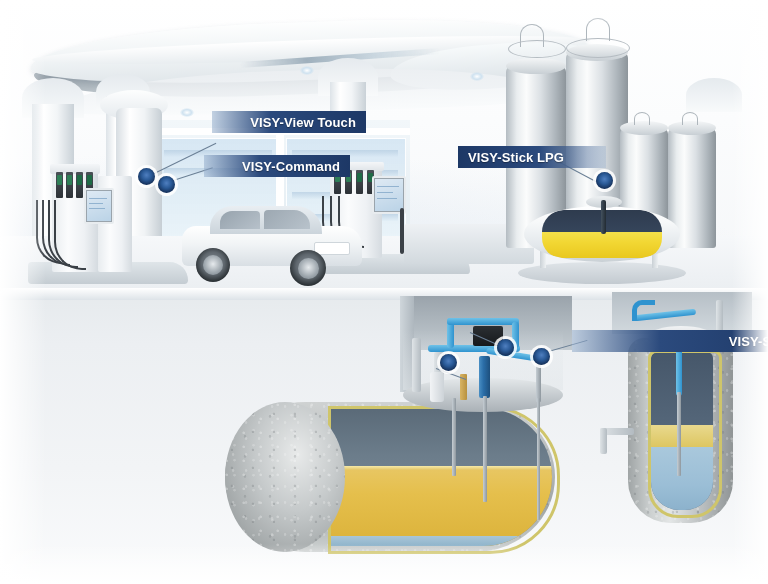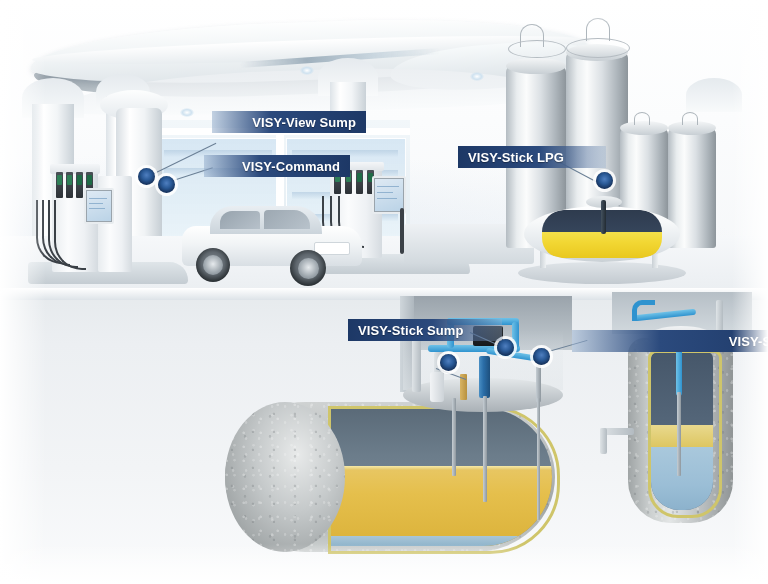--- a/index.html
+++ b/index.html
@@ -349,40 +349,37 @@
   <div class="probe-steel" style="left:677px;top:392px;width:4px;height:84px;"></div>
   <div class="pipe" style="left:634px;top:312px;width:62px;height:6px;transform:rotate(-6deg);"></div>
   <div class="pipe-elbow" style="left:632px;top:300px;width:18px;height:16px;border-color:#2f93cf;"></div>
   <div class="riser" style="left:600px;top:428px;width:34px;height:7px;"></div>
   <div class="riser" style="left:600px;top:428px;width:7px;height:26px;"></div>
   <div class="riser" style="left:716px;top:300px;width:7px;height:44px;"></div>
 
   <div class="leader" style="left:146px;top:177px;width:78px;transform:rotate(-26deg);"></div>
   <div class="marker" style="left:138px;top:168px;"></div>
   <div class="label right-dark" style="left:212px;top:111px;width:118px;">
-    <span>VISY-View Sump</span>
+    <span>VISY-View Touch</span>
   </div>
 
   <div class="leader" style="left:167px;top:182px;width:48px;transform:rotate(-18deg);"></div>
   <div class="marker" style="left:158px;top:176px;"></div>
   <div class="label right-dark" style="left:204px;top:155px;width:110px;">
     <span>VISY-Command</span>
   </div>
 
   <div class="leader" style="left:560px;top:162px;width:48px;transform:rotate(28deg);"></div>
   <div class="marker" style="left:596px;top:172px;"></div>
   <div class="label left-dark" style="left:458px;top:146px;width:112px;">
     <span>VISY-Stick LPG</span>
   </div>
 
   <div class="leader" style="left:470px;top:332px;width:34px;transform:rotate(24deg);"></div>
   <div class="marker" style="left:497px;top:339px;"></div>
-  <div class="label left-dark" style="left:348px;top:319px;width:118px;">
-    <span>VISY-Stick Sump</span>
-  </div>
 
   <div class="leader" style="left:545px;top:352px;width:44px;transform:rotate(-16deg);"></div>
   <div class="marker" style="left:533px;top:348px;"></div>
   <div class="label right-dark" style="left:572px;top:330px;width:196px;">
     <span>VISY-Stick</span>
   </div>
 
   <div class="leader" style="left:436px;top:368px;width:32px;transform:rotate(20deg);"></div>
   <div class="marker" style="left:440px;top:354px;"></div>
 

